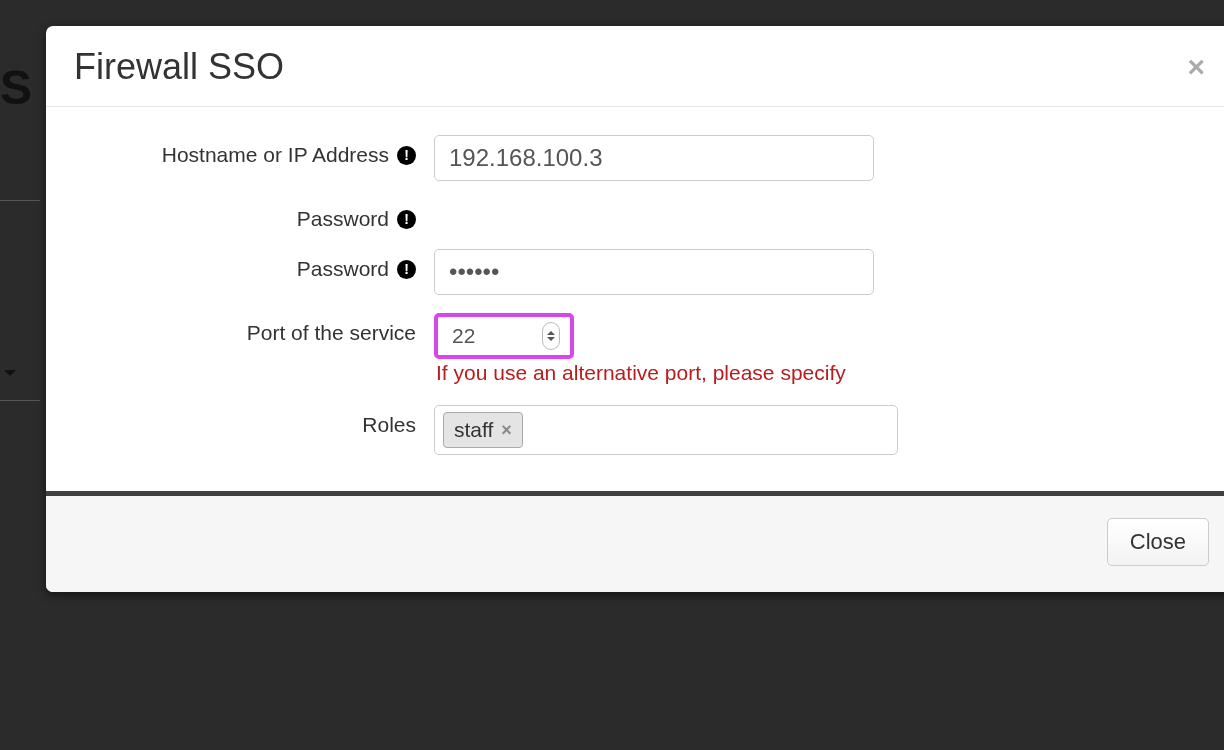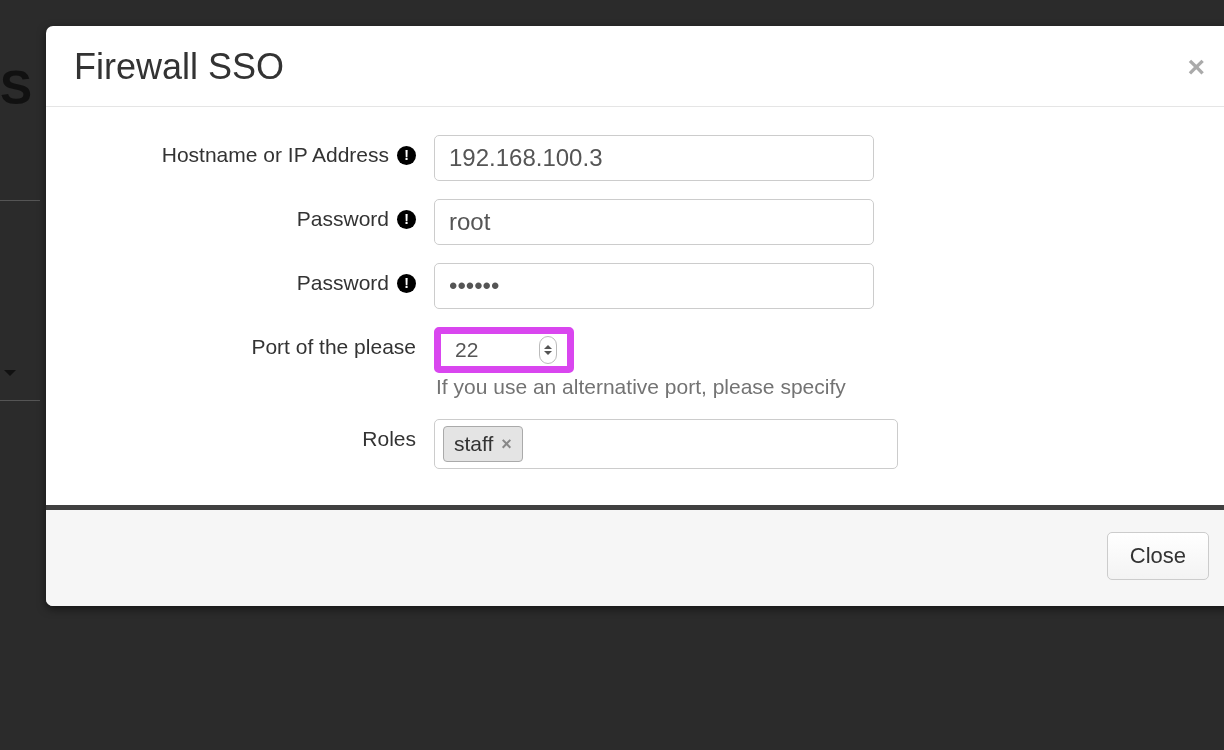--- a/index.html
+++ b/index.html
@@ -105,21 +105,21 @@
     border: 1px solid #ccc;
     border-radius: 5px;
     padding: 0 14px;
     font-size: 24px;
     color: #555;
     background: #fff;
   }
   .num-input {
     width: 140px;
     height: 46px;
-    border: 7px solid #d946ef;
+    border: 4px solid #d946ef;
     border-radius: 5px;
     padding: 0 10px 0 14px;
     font-size: 21px;
     color: #555;
     display: flex;
     align-items: center;
     justify-content: center;
     background: #fff;
   }
   .num-value { flex:1; }
@@ -137,21 +137,21 @@
   }
   .spinner .arr-up, .spinner .arr-down {
     width:0; height:0;
     border-left:4px solid transparent;
     border-right:4px solid transparent;
   }
   .spinner .arr-up { border-bottom:4px solid #555; margin-bottom:2px;}
   .spinner .arr-down { border-top:4px solid #555;}
   .help-text {
     font-size: 21px;
-    color: #737373;
+    color: #b91c1c;
     margin-left: 360px;
     margin-bottom: 20px;
     margin-top: -6px;
     padding-left: 2px;
   }
   .roles-input {
     width: 464px;
     min-height: 50px;
     border: 1px solid #ccc;
     border-radius: 5px;
@@ -227,38 +227,35 @@
       <div class="form-field">
         <input class="text-input" type="text" value="192.168.100.3" style="">
       </div>
     </div>
 
     <div class="form-row">
       <div class="form-label">
         <span>Password</span>
         <span class="info-icon">!</span>
       </div>
-      <div class="form-field">
-        <input class="text-input" type="text" value="root" style="">
-      </div>
     </div>
 
     <div class="form-row">
       <div class="form-label">
         <span>Password</span>
         <span class="info-icon">!</span>
       </div>
       <div class="form-field">
         <input class="text-input" type="text" value="••••••" style="">
       </div>
     </div>
 
     <div class="form-row tight">
       <div class="form-label">
-        <span>Port of the please</span>
+        <span>Port of the service</span>
       </div>
       <div class="form-field">
         <div class="num-input">
           <span class="num-value">22</span>
           <div class="spinner">
             <div class="arr-up"></div>
             <div class="arr-down"></div>
           </div>
         </div>
       </div>

